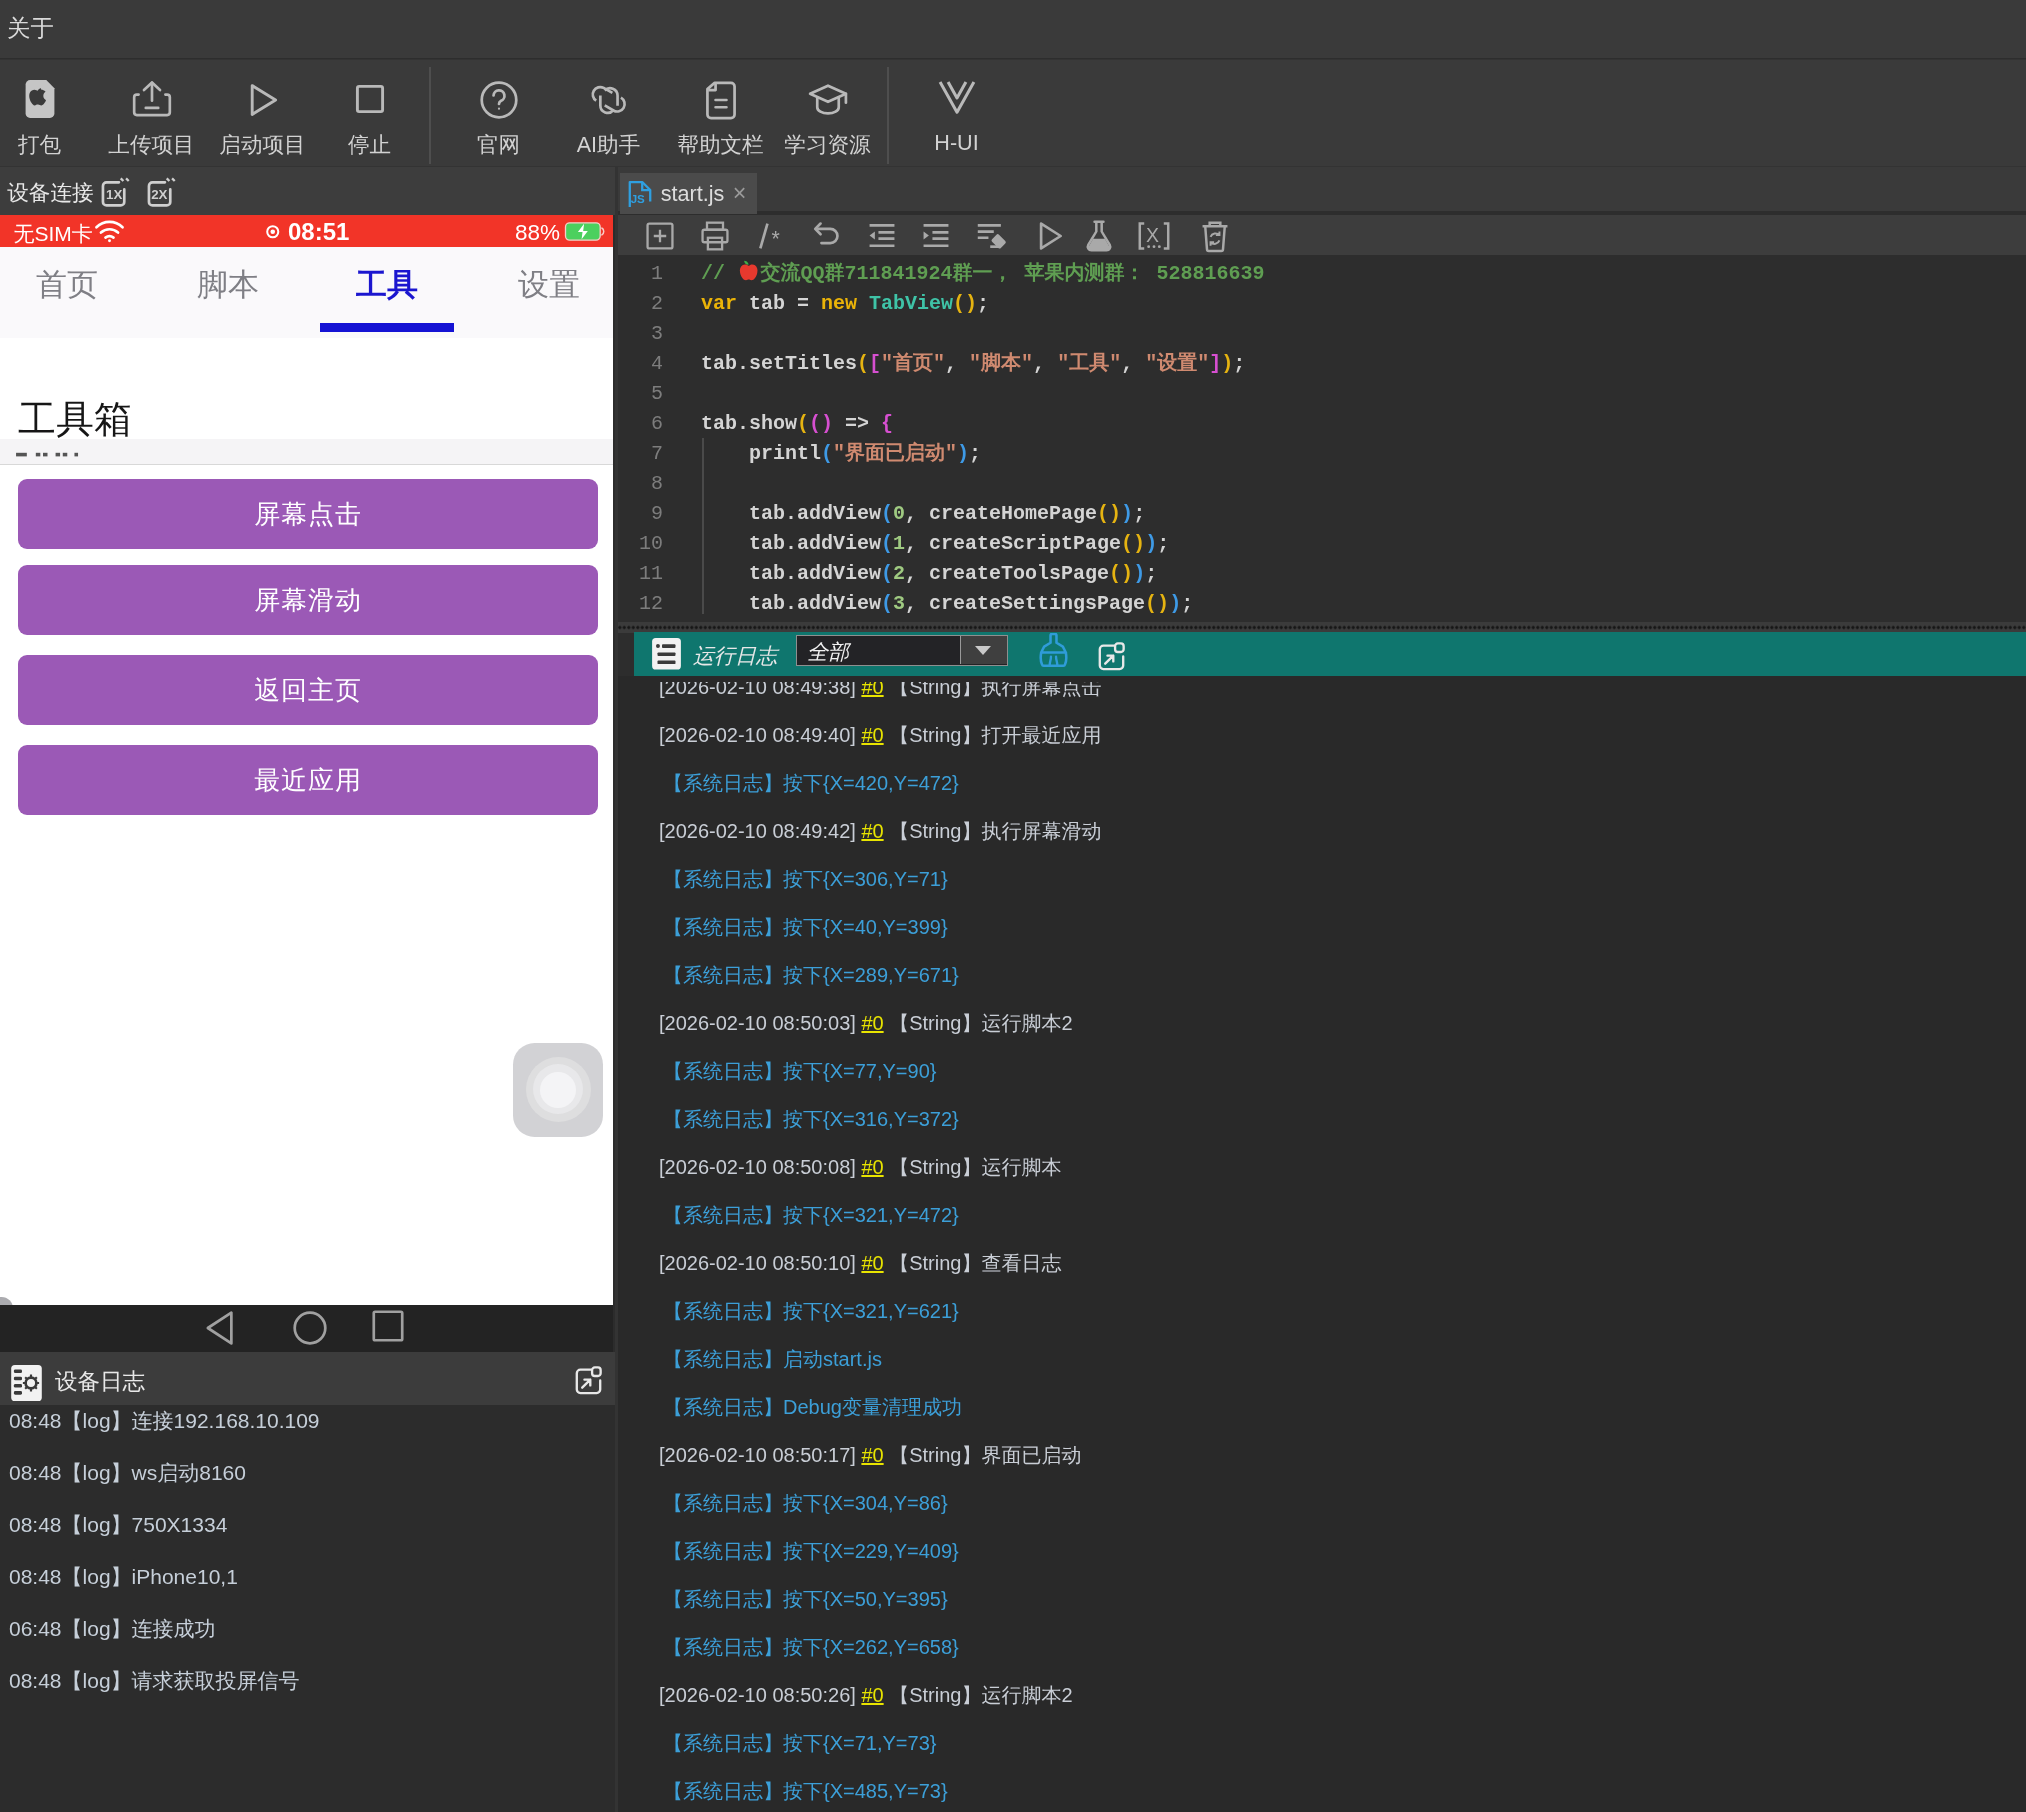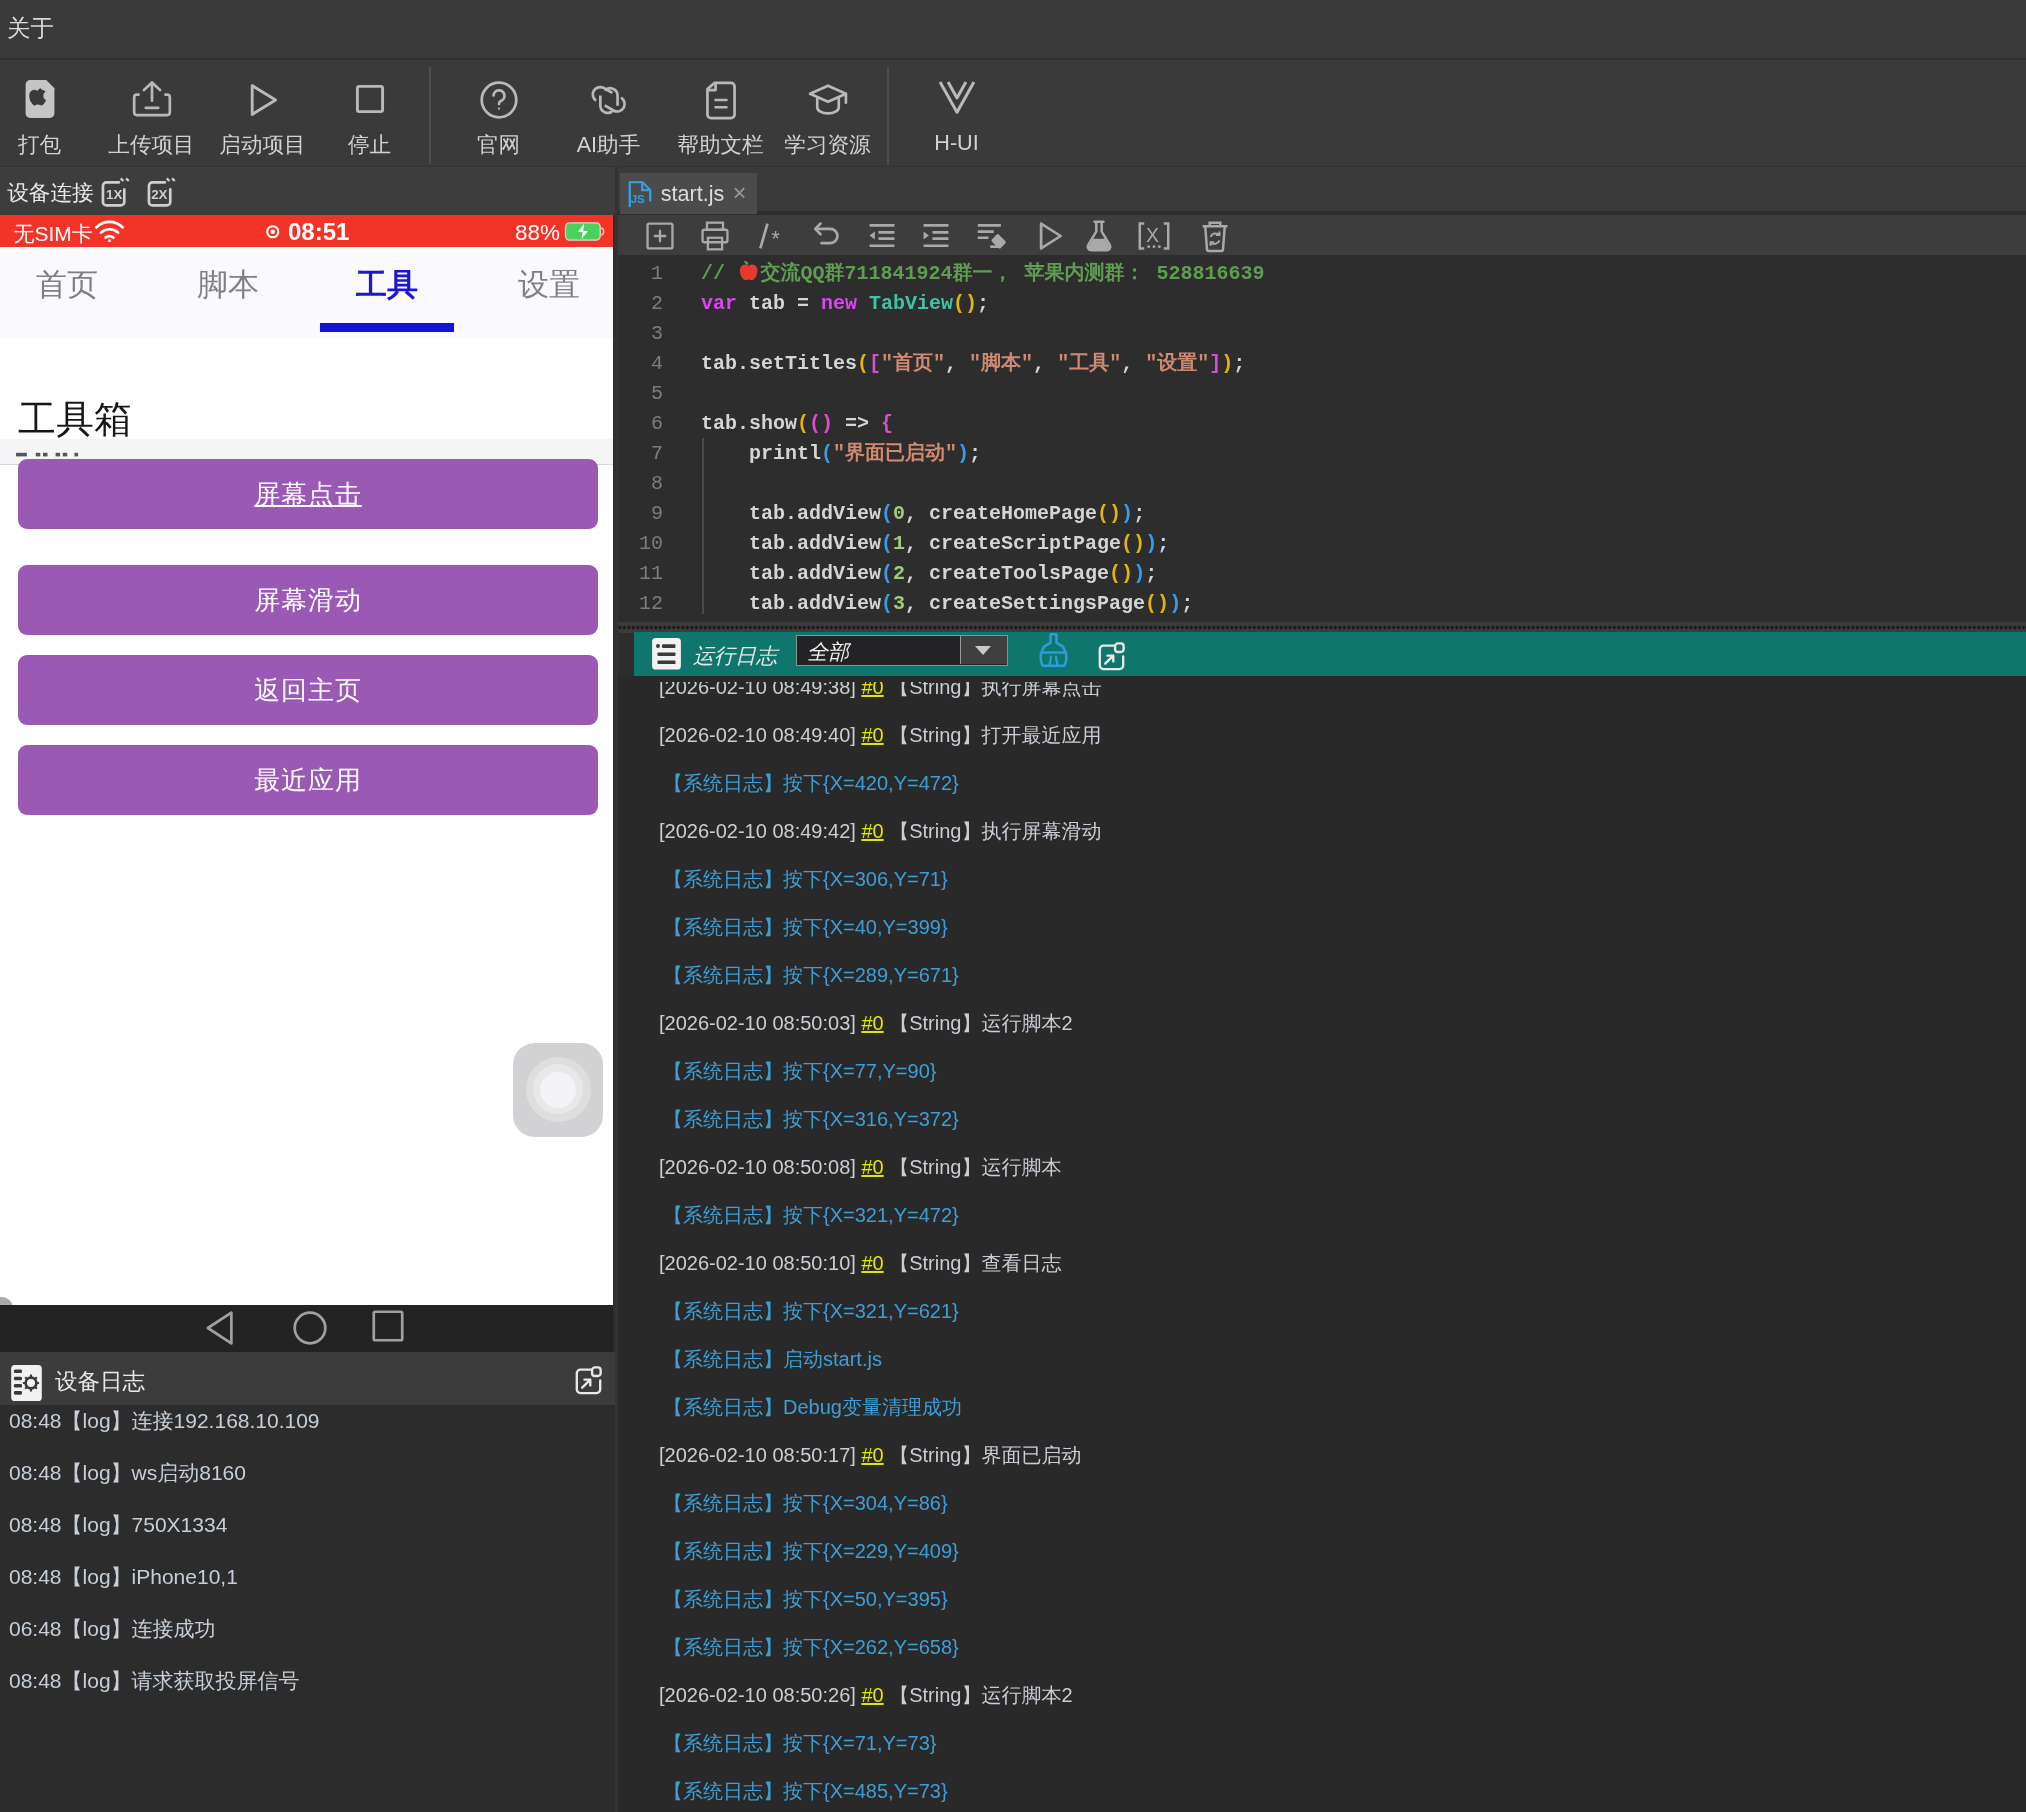--- a/index.html
+++ b/index.html
@@ -40,21 +40,21 @@
 #rtab { position:absolute; left:1.8px; top:6.3px; width:137px; height:41px; background:#4b4b4b; }
 #rtab .fn { position:absolute; left:41px; top:8px; color:#dcdcdc; font-size:21.6px; }
 #rtab .x { position:absolute; left:113px; top:7.2px; color:#9a9a9a; font-size:23.4px; }
 #rtoolbar { position:absolute; left:0; top:48px; width:1409px; height:41px; background:#3d3d3d; }
 #editor { position:absolute; left:0; top:88px; width:1409px; height:366px; background:#2d2d2d; }
 #lnums { position:absolute; left:0; top:4.1px; width:45px; text-align:right;
   font-family:"Liberation Mono", monospace; font-size:20px; line-height:30px; color:#7d7d7d; }
 #code { position:absolute; left:83px; top:4.1px; font-family:"Liberation Mono", monospace;
   font-size:20px; font-weight:bold; line-height:30px; white-space:pre; color:#d4d4d4; }
 #iguide { position:absolute; left:84px; top:183px; width:1.8px; height:176px; background:#4a4a4a; }
-.cg { color:#5f9e52; } .ck { color:#d946ef;text-align:center; } .cc { color:#3fc3a7; }
+.cg { color:#5f9e52; } .ck { color:#eab308;text-align:center; } .cc { color:#3fc3a7; }
 .p1 { color:#e5b311; } .p2 { color:#d64fd0; } .p3 { color:#3e9ae6; }
 .cs { color:#d08a70; } .cn { color:#9fca81; }
 #dotsep { position:absolute; left:0; top:455px; width:1409px; height:10.8px; background:#3b3b3b;
   background-image:radial-gradient(circle at 1.8px 5.4px, #161616 1.3px, transparent 1.7px);
   background-size:4.5px 10.8px; }
 #rloghead { position:absolute; left:16px; top:465px; width:1409px; height:44px; background:#0f766e;font-style:italic; }
 #rloghead .t { position:absolute; left:59px; top:10px; color:#e8e8e8; font-size:21px; }
 #dropdown { position:absolute; left:162px; top:2.7px; width:212px; height:31.5px;
   background:#232326; border:1.8px solid #8f8f8f; }
 #dropdown .v { position:absolute; left:10px; top:2.7px; color:#f2f2f2; font-size:21px; }
@@ -202,21 +202,21 @@
         <g fill="#555">
           <rect x="0" y="2" width="12" height="4"></rect>
           <rect x="22" y="2" width="5" height="4"></rect>
           <rect x="30" y="2" width="5" height="4"></rect>
           <rect x="44" y="2" width="5" height="4"></rect>
           <rect x="52" y="2" width="5" height="4"></rect>
           <rect x="65" y="2" width="4" height="4"></rect>
         </g>
       </svg>
 </div>
-<div class="pbtn" style="top:292px;text-decoration:underline;">屏幕点击</div>
+<div class="pbtn" style="top:312px;">屏幕点击</div>
 <div class="pbtn" style="top:488px;">返回主页</div>
 <div class="pbtn" style="top:398px;">屏幕滑动</div>
 <div class="pbtn" style="top:578px;">最近应用</div>
 <div id="navbar">
  <svg style="position:absolute;left:205px;top:3.6px;" width="31" height="38" viewBox="0 0 34 42" fill="none" stroke="#a0a0a0" stroke-width="3">
         <path d="M29 4 V38 L3 21 Z" stroke-linejoin="round"></path>
       </svg>
  <svg style="position:absolute;left:292px;top:4.5px;" width="36" height="36" viewBox="0 0 40 40" fill="none" stroke="#a0a0a0" stroke-width="3">
         <circle cx="20" cy="20" r="17"></circle>
       </svg>

